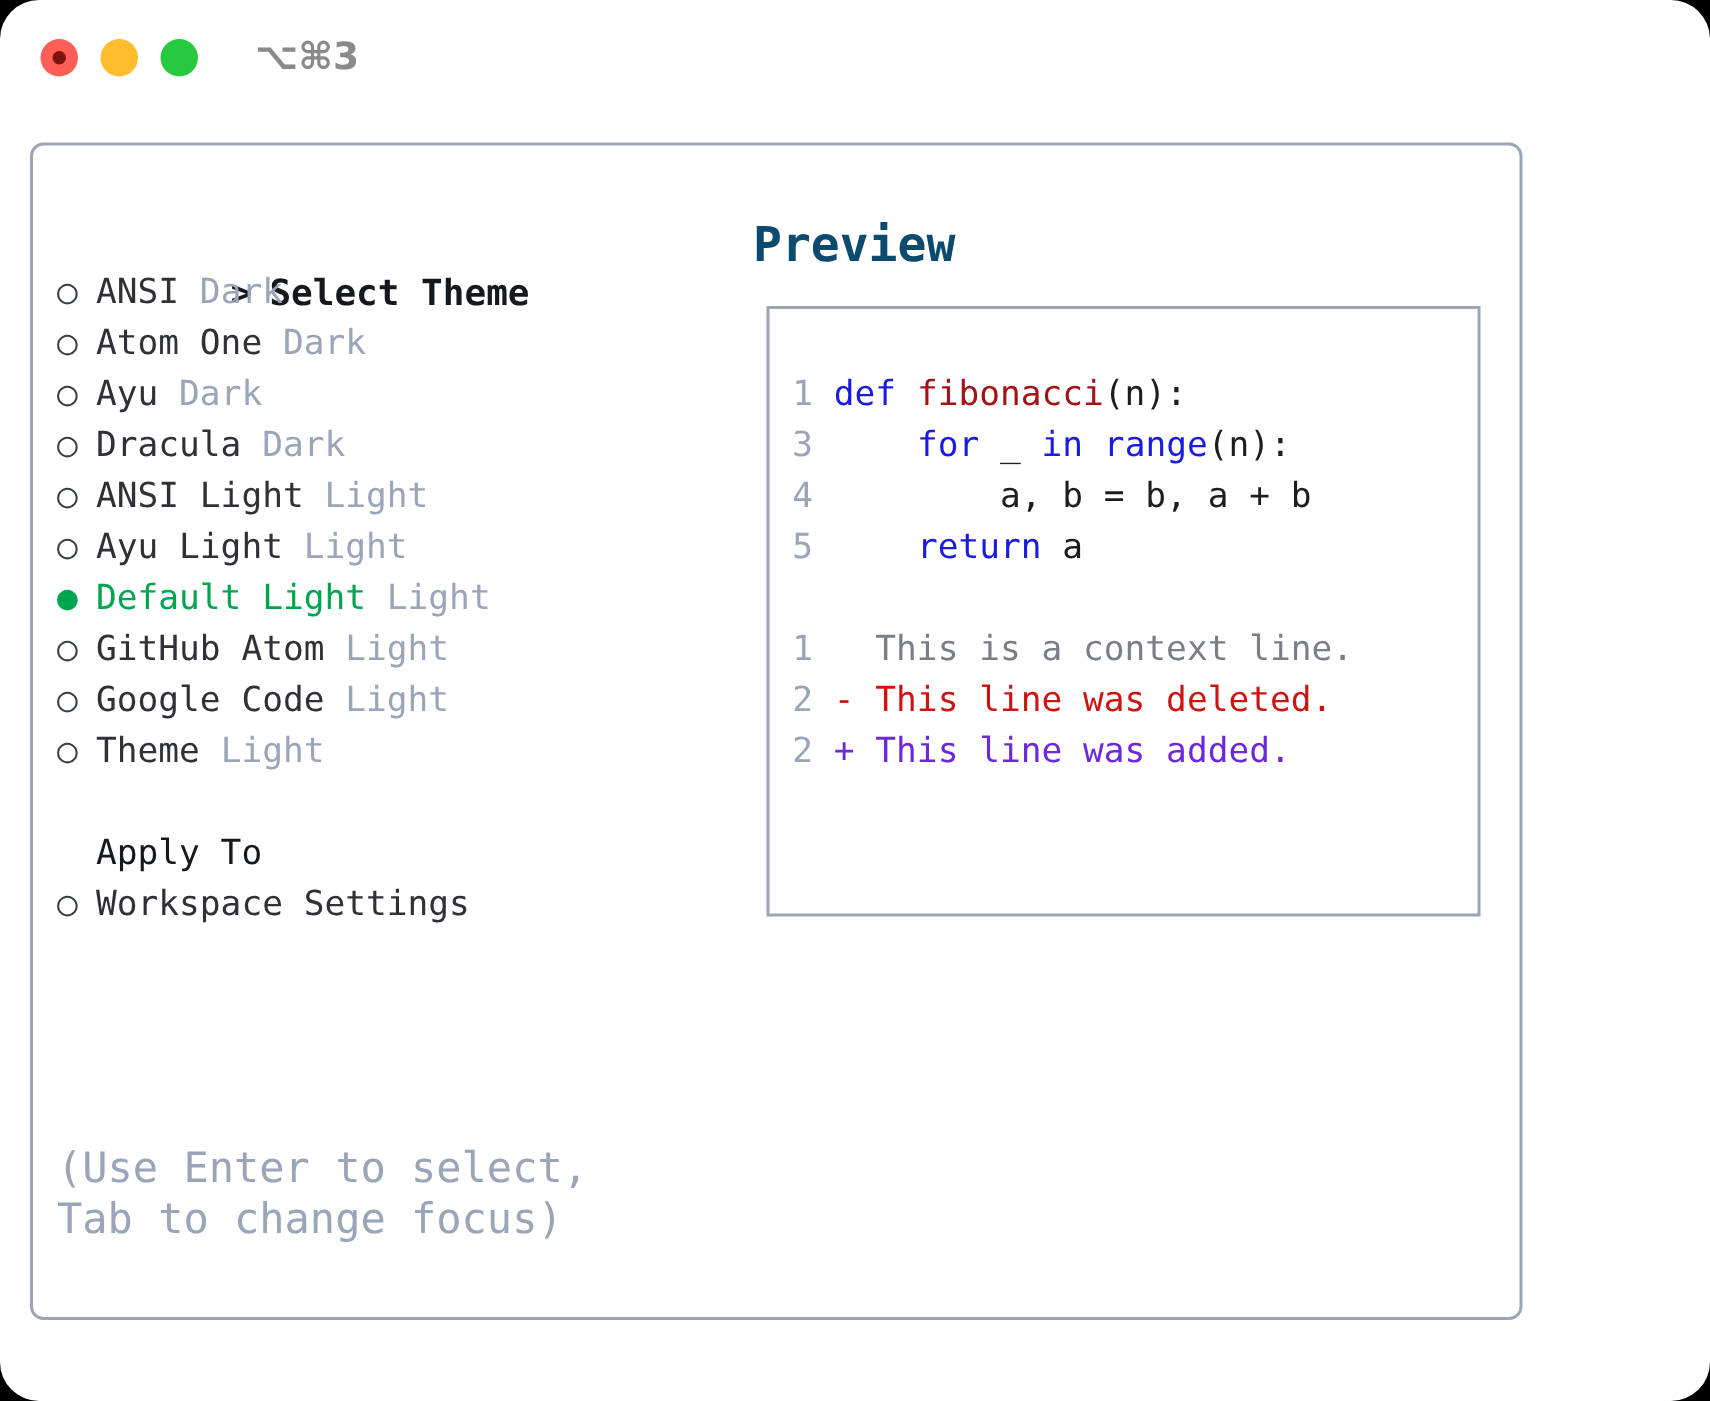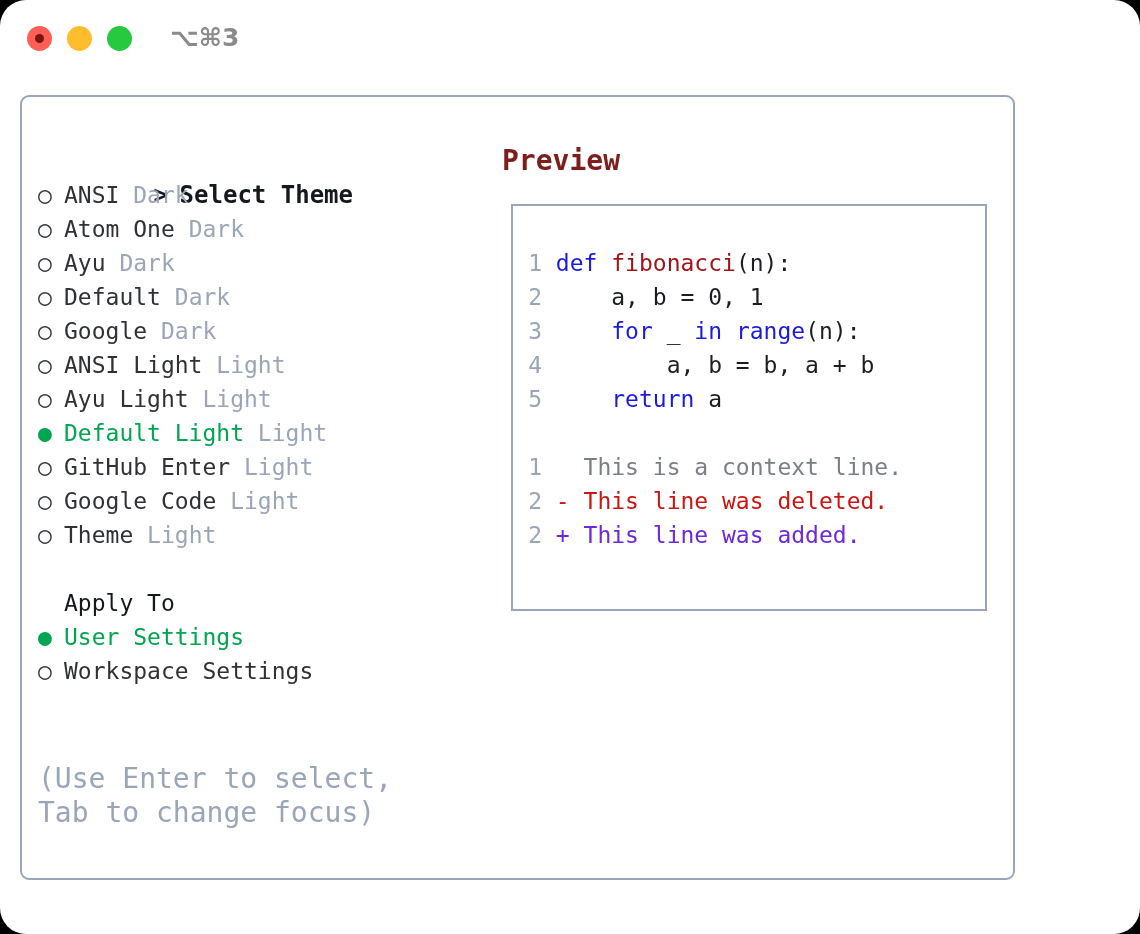--- a/index.html
+++ b/index.html
@@ -126,23 +126,23 @@
     line-height: 34px;
     color: #9aa5b8;
     white-space: pre-wrap;
   }
 
   
   #preview-title {
     position: absolute;
     left: 480px;
     top: 47px;
-    font-size: 28px;
+    font-size: 32px;
     font-weight: bold;
-    color: #7f1d1d;
+    color: #0c4a6e;
     white-space: pre;
   }
   #preview-box {
     position: absolute;
     left: 489px;
     top: 107px;
     width: 476px;
     height: 407px;
     border: 2px solid #9aa5b8;
     box-sizing: border-box;
@@ -191,49 +191,46 @@
     <div id="left-col">
 
       <div id="heading-select">
         <span class="caret">&gt;</span><span>Select Theme</span>
       </div>
 
       <div id="theme-rows">
           <div class="row"><span class="marker">○</span><span class="name">ANSI</span><span class="suffix"> Dark</span></div>
           <div class="row"><span class="marker">○</span><span class="name">Atom One</span><span class="suffix"> Dark</span></div>
           <div class="row"><span class="marker">○</span><span class="name">Ayu</span><span class="suffix"> Dark</span></div>
-          <div class="row"><span class="marker">○</span><span class="name">Default</span><span class="suffix"> Dark</span></div>
-          <div class="row"><span class="marker">○</span><span class="name">Google</span><span class="suffix"> Dark</span></div>
+          <div class="row"><span class="marker">○</span><span class="name">Dracula</span><span class="suffix"> Dark</span></div>
           <div class="row"><span class="marker">○</span><span class="name">ANSI Light</span><span class="suffix"> Light</span></div>
           <div class="row"><span class="marker">○</span><span class="name">Ayu Light</span><span class="suffix"> Light</span></div>
           <div class="row selected"><span class="marker sel">●</span><span class="name">Default Light</span><span class="suffix"> Light</span></div>
-          <div class="row"><span class="marker">○</span><span class="name">GitHub Enter</span><span class="suffix"> Light</span></div>
+          <div class="row"><span class="marker">○</span><span class="name">GitHub Atom</span><span class="suffix"> Light</span></div>
           <div class="row"><span class="marker">○</span><span class="name">Google Code</span><span class="suffix"> Light</span></div>
           <div class="row"><span class="marker">○</span><span class="name">Theme</span><span class="suffix"> Light</span></div>
         </div>
 
       <div class="spacer"></div>
 
       <div id="apply-heading">Apply To</div>
 
       <div id="apply-rows">
-          <div class="row selected"><span class="marker sel">●</span><span class="name">User Settings</span></div>
           <div class="row"><span class="marker">○</span><span class="name">Workspace Settings</span></div>
         </div>
 
     </div>
 
     <div id="hint">(Use Enter to select, Tab to change focus)</div>
 
     <div id="preview-title">Preview</div>
 
     <div id="preview-box">
       <div id="code">
           <div class="cline"><span class="lnum">1</span><span> </span><span class="kw">def </span><span class="fn">fibonacci</span><span class="ctext">(n):</span></div>
-          <div class="cline"><span class="lnum">2</span><span> </span><span class="ctext">    a, b = 0, 1</span></div>
           <div class="cline"><span class="lnum">3</span><span> </span><span class="ctext">    </span><span class="kw">for</span><span class="ctext"> _ </span><span class="kw">in</span><span class="ctext"> </span><span class="kw">range</span><span class="ctext">(n):</span></div>
           <div class="cline"><span class="lnum">4</span><span> </span><span class="ctext">        a, b = b, a + b</span></div>
           <div class="cline"><span class="lnum">5</span><span> </span><span class="ctext">    </span><span class="kw">return</span><span class="ctext"> a</span></div>
           <div class="gap"></div>
           <div class="cline"><span class="lnum">1</span><span> </span><span class="dctx">  This is a context line.</span></div>
           <div class="cline"><span class="lnum">2</span><span> </span><span class="ddel">- This line was deleted.</span></div>
           <div class="cline"><span class="lnum">2</span><span> </span><span class="dadd">+ This line was added.</span></div>
         </div>
     </div>
 

